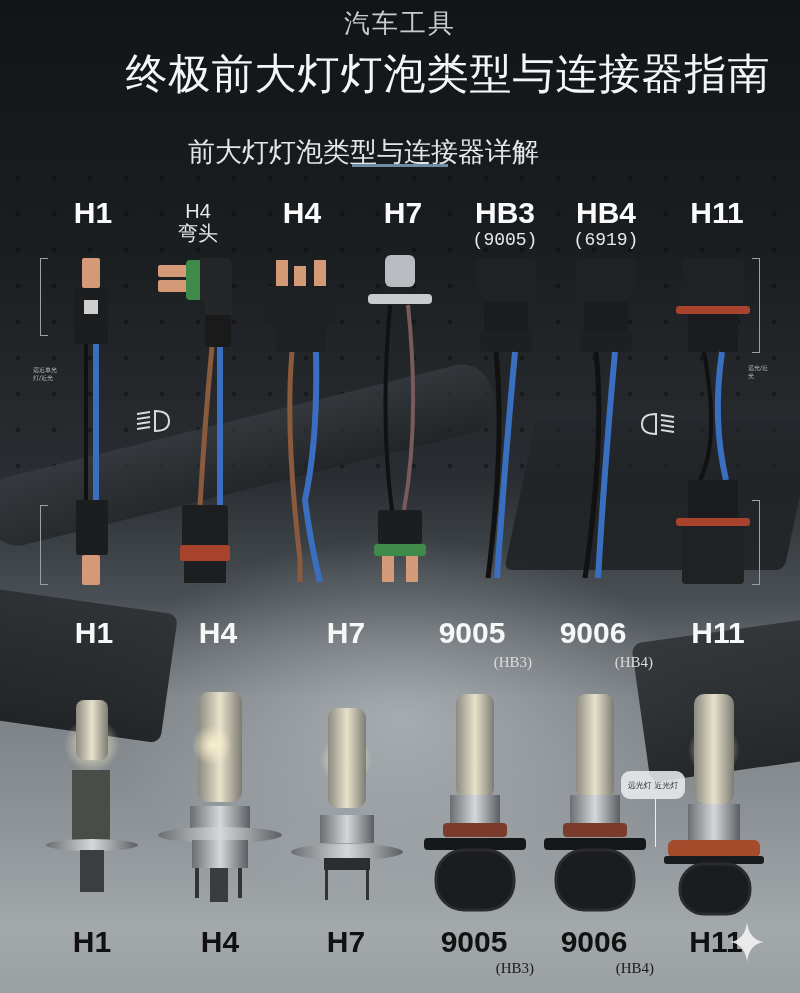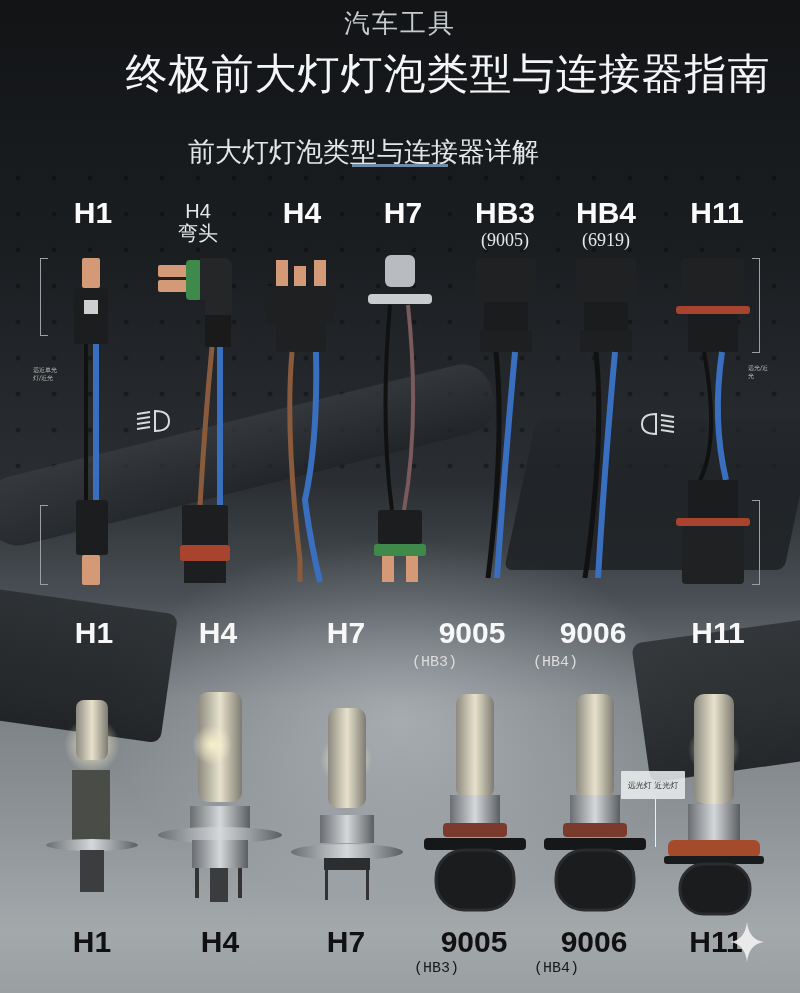--- a/index.html
+++ b/index.html
@@ -71,57 +71,57 @@
   }
 
   
   .clabel {
     position: absolute; text-align: center; width: 110px;
     font-family: "Liberation Sans", sans-serif; font-weight: bold;
     font-size: 30px; color: #fafafa;
   }
   .csub {
     position: absolute; text-align: center; width: 110px;
-    font-family: Liberation Serif, serif;
+    font-family: Liberation Mono, monospace;
     font-size: 18px; color: #e8e8e8;
   }
   .clabel-small {
     position: absolute; text-align: center;
     font-family: "Liberation Sans", sans-serif;
     font-size: 20px; color: #e6e6e6; line-height: 22px;
   }
 
   
   .blabel {
     position: absolute; text-align: center; width: 120px;
     font-family: "Liberation Sans", sans-serif; font-weight: bold;
     font-size: 30px;
   }
   .bsub {
-    position: absolute; text-align: left; width: 120px;
-    font-family: Liberation Mono, monospace; font-size: 15px;
+    position: absolute; text-align: right; width: 120px;
+    font-family: Liberation Serif, serif; font-size: 15px;
   }
   .light { color: #f7f7f7; }
   .light-sub { color: #dcdcdc; }
   .dark { color: #111; }
   .dark-sub { color: #1a1a1a; }
 
   
   .bracket {
     position: absolute; width: 8px; border: 1px solid #9ca0a4;
   }
   .bracket.left { border-right: none; }
   .bracket.right { border-left: none; }
   .tiny-note {
     position: absolute; font-size: 6px; color: #bbb; line-height: 8px; width: 30px;
   }
 
   .callout {
     position: absolute; left: 621px; top: 771px; width: 64px; height: 28px;
-    background: rgba(235,238,240,0.85); border-radius: 1px;
+    background: rgba(235,238,240,0.85); border-radius: 9px;
     font-size: 8px; color: #333; display: flex; align-items: center; justify-content: center;
   }
   .callout-line {
     position: absolute; left: 655px; top: 799px; width: 1px; height: 48px; background: #eee;
   }
 
   .beam-icon { position: absolute; width: 40px; height: 32px; }
 
   .sparkle {
     position: absolute; left: 730px; top: 922px; width: 34px; height: 40px;

